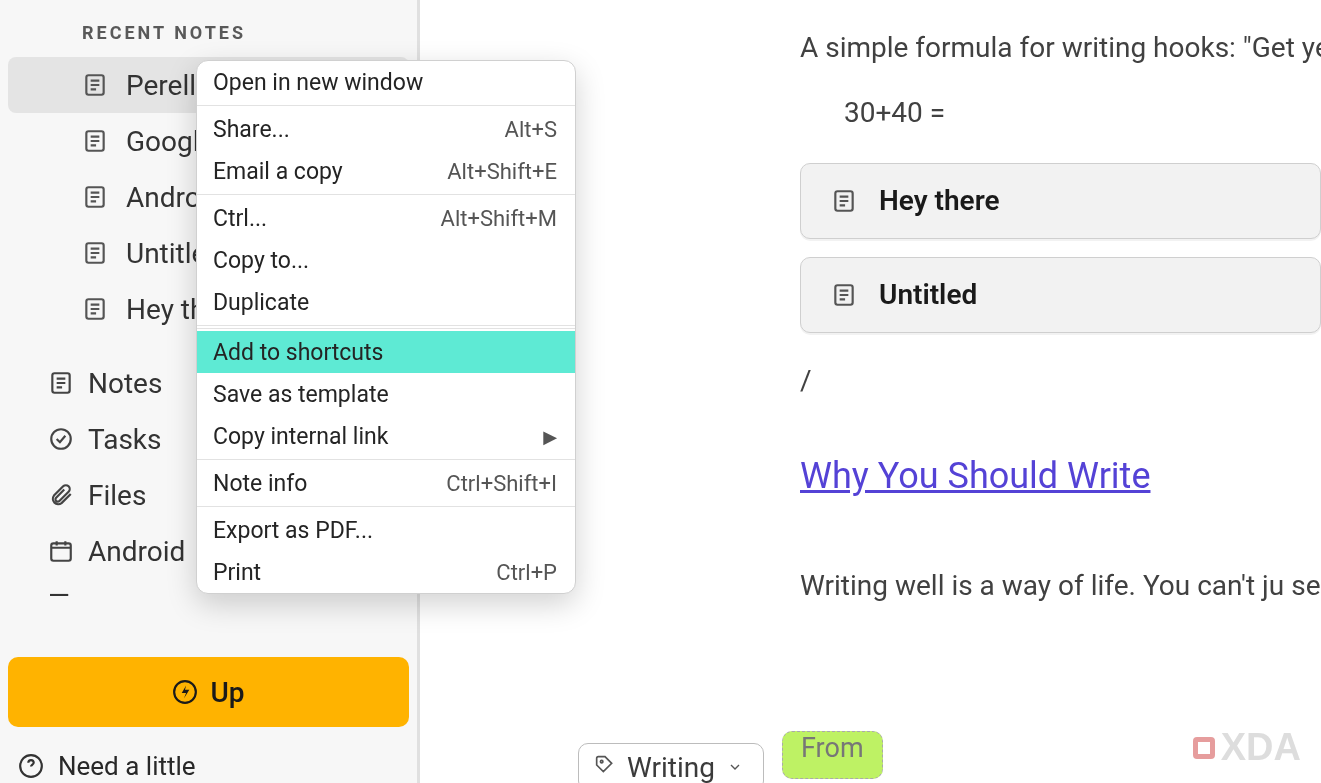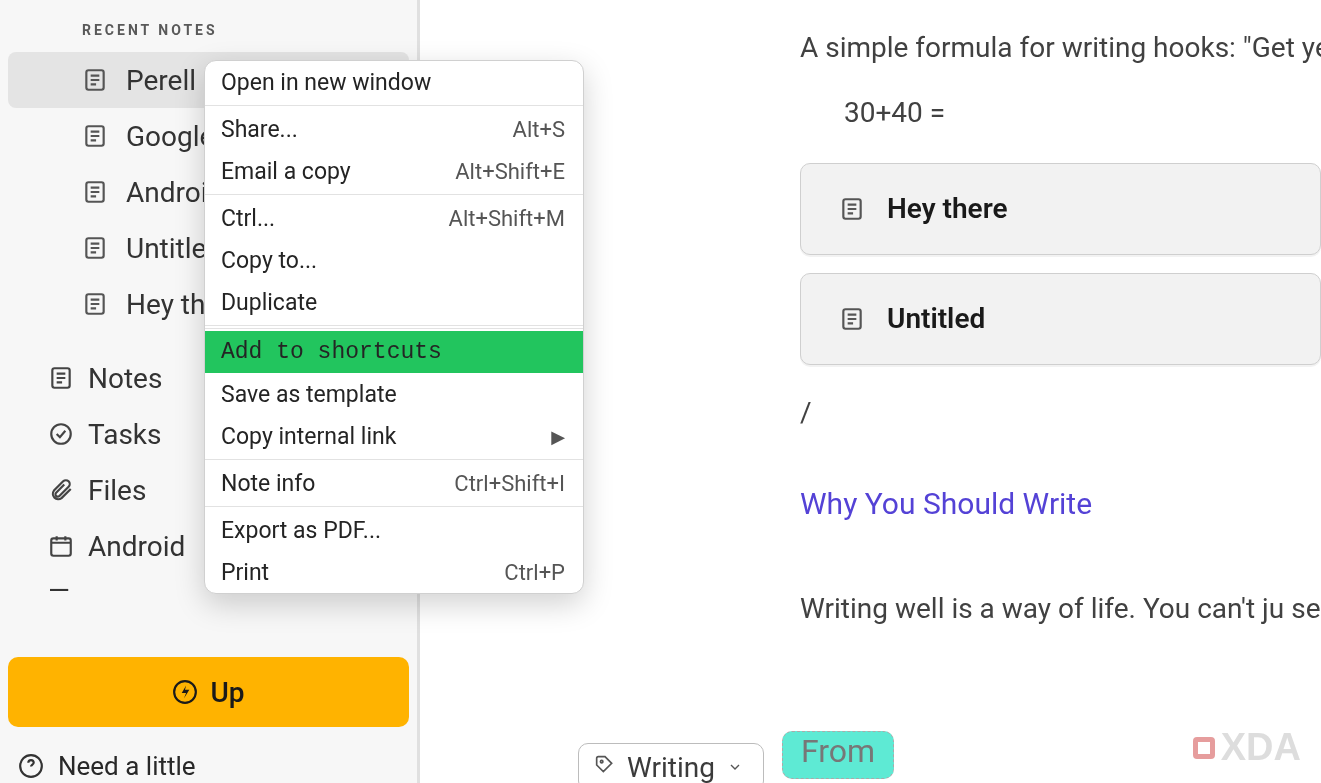--- a/index.html
+++ b/index.html
@@ -2,21 +2,21 @@
 <html><head>
 <meta charset="utf-8">
 <style>
   * { box-sizing: border-box; margin: 0; padding: 0; }
   html, body { width: 1321px; height: 783px; overflow: hidden; font-family: -apple-system, BlinkMacSystemFont, "Segoe UI", Roboto, Arial, sans-serif; background: #ffffff; color: #333; }
   .app { display: flex; width: 100%; height: 100%; position: relative; }
 
   
   .sidebar { width: 420px; height: 100%; background: #f7f7f7; border-right: 3px solid #e0e0e0; position: relative; display: flex; flex-direction: column; }
   .sidebar-inner { flex: 1; overflow: hidden; }
-  .section-heading { font-size: 14px; font-weight: 700; letter-spacing: 3px; color: #595959; padding: 22px 0 14px 82px; text-transform: uppercase; }
+  .section-heading { font-size: 18px; font-weight: 700; letter-spacing: 3px; color: #595959; padding: 22px 0 14px 82px; text-transform: uppercase; }
   .recent-list { display: flex; flex-direction: column; }
   .recent-item { display: flex; align-items: center; height: 56px; padding-left: 82px; font-size: 28px; color: #333; cursor: default; }
   .recent-item.selected { background: #e4e4e4; border-radius: 8px; margin: 0 8px; padding-left: 74px; }
   .recent-item .icon { width: 26px; height: 26px; margin-right: 18px; display: inline-flex; }
   .nav-list { margin-top: 18px; display: flex; flex-direction: column; }
   .nav-item { display: flex; align-items: center; height: 56px; padding-left: 48px; font-size: 28px; color: #333; cursor: default; }
   .nav-item .icon { width: 26px; height: 26px; margin-right: 14px; display: inline-flex; }
   .dash-row { padding-left: 48px; font-size: 28px; color: #333; height: 20px; }
 
   .upgrade-btn { margin: 18px 8px 6px 8px; height: 70px; background: #ffb300; border-radius: 10px; display: flex; align-items: center; justify-content: center; font-size: 28px; font-weight: 500; color: #1a1a1a; cursor: default; }
@@ -26,37 +26,37 @@
   .help-row .icon { width: 26px; height: 26px; margin-right: 14px; }
 
   
   .main { flex: 1; position: relative; padding: 0; overflow: hidden; }
   .note-body { padding: 28px 0 0 0; font-size: 28px; line-height: 1.45; color: #414141; }
   .note-body > * { padding-left: 0; }
   .note-body .para { margin: 0 0 24px 0; padding-left: 0; }
   .note-body .para.clip { white-space: nowrap; overflow: hidden; padding-right: 0; }
   .note-body .calc { margin-bottom: 30px; margin-left: 44px; }
 
-  .note-link-card { margin-left: 0; margin-bottom: 18px; height: 92px; background: #f2f2f2; border: 1px solid #cfcfcf; border-radius: 10px; display: flex; align-items: center; padding-left: 38px; font-size: 28px; font-weight: 600; color: #1a1a1a; box-shadow: 0 2px 0 rgba(0,0,0,0.05); }
+  .note-link-card { margin-left: 0; margin-bottom: 18px; height: 76px; background: #f2f2f2; border: 1px solid #cfcfcf; border-radius: 10px; display: flex; align-items: center; padding-left: 30px; font-size: 28px; font-weight: 600; color: #1a1a1a; box-shadow: 0 2px 0 rgba(0,0,0,0.05); }
   .note-link-card .icon { width: 26px; height: 26px; margin-right: 22px; }
 
   .slash { font-size: 28px; margin: 28px 0 48px 0; }
 
-  .hyperlink { color: #5442d6; font-size: 30px; }
+  .hyperlink { color: #5442d6; text-decoration: underline; font-size: 36px; }
 
   .tag-row { position: absolute; left: 578px; bottom: 0; height: 56px; display: flex; align-items: center; gap: 18px; }
   .tag-chip { height: 48px; border: 1px solid #bcbcbc; border-radius: 10px; display: flex; align-items: center; padding: 0 20px 0 16px; font-size: 28px; color: #3b3b3b; background: #fff; margin-top: 24px; }
   .tag-chip .icon { width: 20px; height: 24px; margin-right: 12px; }
   .tag-chip .chev { margin-left: 12px; }
-  .tag-input { height: 48px; border: 1px dashed #aaa; border-radius: 10px; padding: 0 18px; font-size: 32px; color: #777; background: #5eead4; }
-
-  
-  .context-menu { position: absolute; left: 204px; top: 60px; width: 380px; background: #fff; border: 1px solid #d0d0d0; border-radius: 12px; box-shadow: 0 10px 30px rgba(0,0,0,0.18); overflow: hidden; z-index: 10; }
+  .tag-input { height: 48px; border: 1px dashed #aaa; border-radius: 10px; padding: 0 18px; font-size: 27px; color: #777; background: #bef264; }
+
+  
+  .context-menu { position: absolute; left: 196px; top: 60px; width: 380px; background: #fff; border: 1px solid #d0d0d0; border-radius: 12px; box-shadow: 0 10px 30px rgba(0,0,0,0.18); overflow: hidden; z-index: 10; }
   .menu-item { display: flex; align-items: center; justify-content: space-between; height: 42px; padding: 0 18px 0 16px; font-size: 23px; color: #242424; cursor: default; }
-  .menu-item.hover { background: #22c55e; font-family: Liberation Mono, monospace; }
+  .menu-item.hover { background: #5eead4; }
   .menu-item .shortcut { color: #555; font-size: 22px; }
   .menu-item .sub { margin-left: auto; color: #555; font-size: 18px; }
   .menu-divider { height: 1px; background: #e2e2e2; margin: 2px 0; }
 
   
   .watermark { position: absolute; right: 20px; bottom: 14px; font-family: Arial, sans-serif; font-weight: 900; font-size: 38px; letter-spacing: 0; color: rgba(180,180,180,0.45); display: flex; align-items: center; }
   .watermark .sq { width: 22px; height: 22px; border: 5px solid rgba(209,76,76,0.55); border-radius: 4px; margin-right: 6px; }
 
   svg { display: block; }
 </style>

